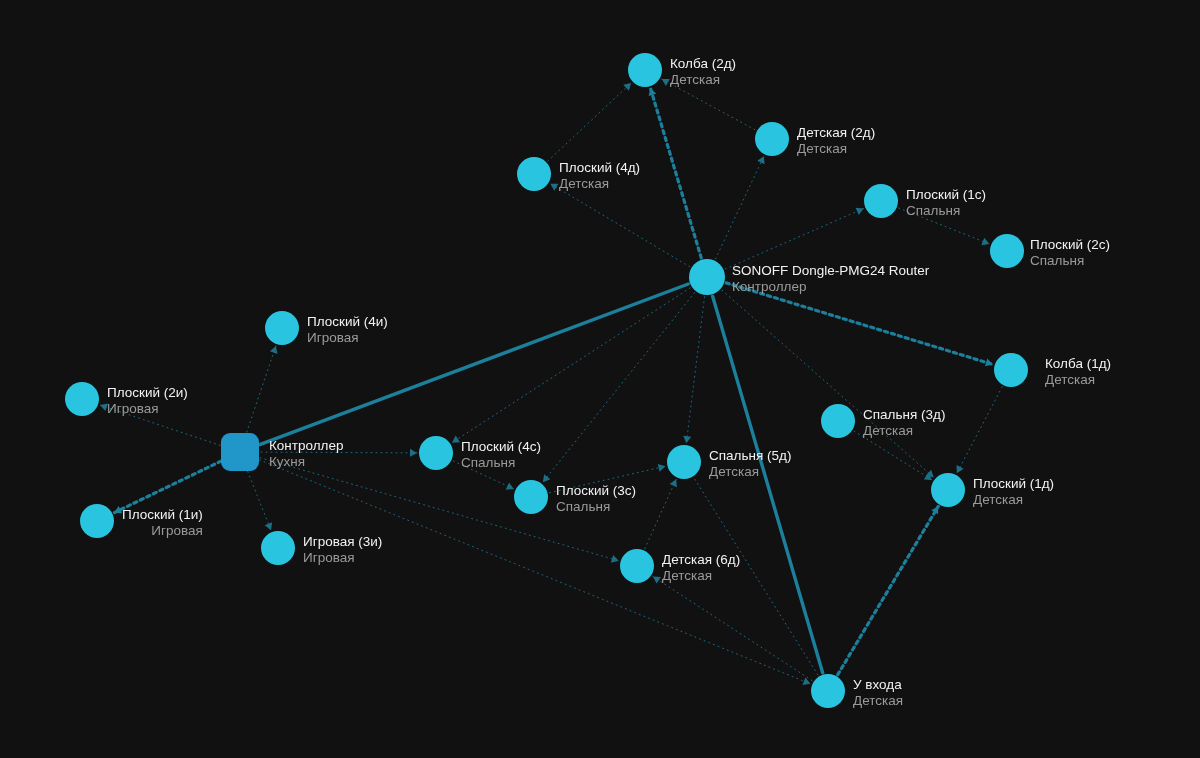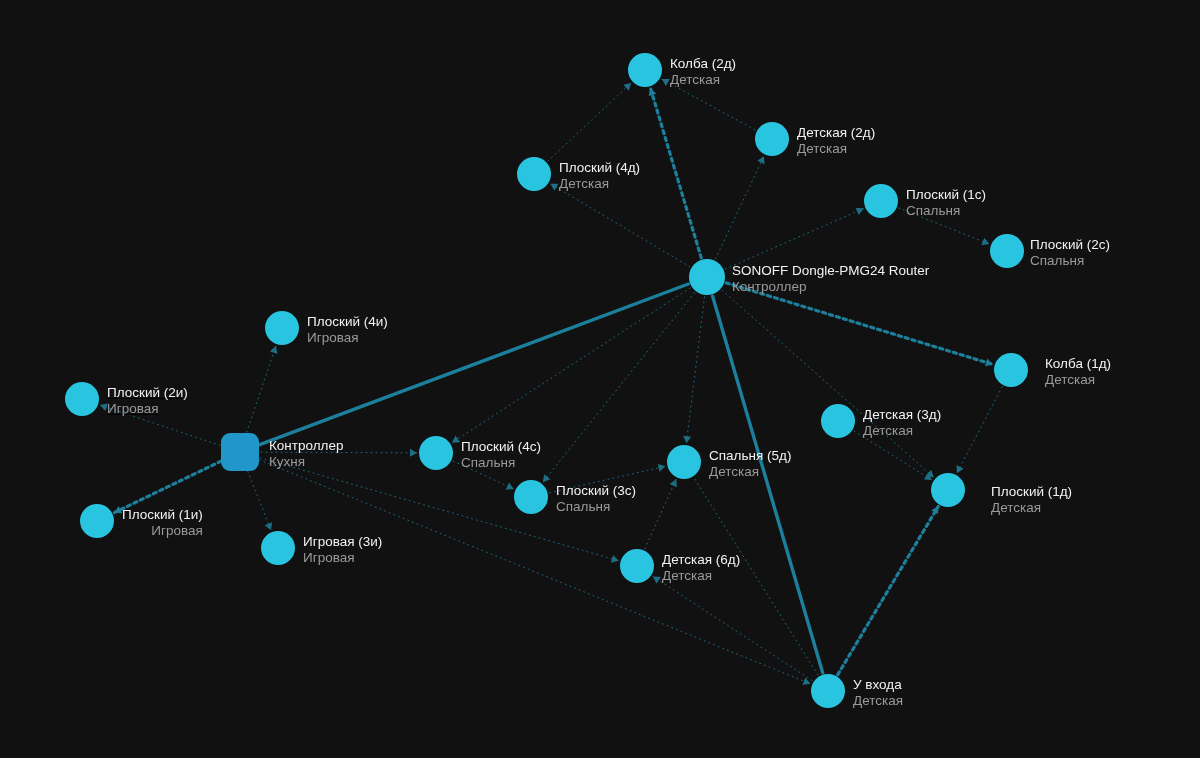--- a/index.html
+++ b/index.html
@@ -173,36 +173,36 @@
       </div>
       <div class="node" style="left: 282px; top: 328px;">
         <div class="node-shape circle" style="width: 34px; height: 34px;"></div>
         <div class="node-label" style="left: 25px; top: -14px;">
           <span class="label-name">Плоский (4и)</span>
           <span class="label-area">Игровая</span>
         </div>
       </div>
       <div class="node" style="left: 82px; top: 399px;">
         <div class="node-shape circle" style="width: 34px; height: 34px;"></div>
-        <div class="node-label" style="left: 25px; top: -14px; text-decoration: underline;">
+        <div class="node-label" style="left: 25px; top: -14px;">
           <span class="label-name">Плоский (2и)</span>
           <span class="label-area">Игровая</span>
         </div>
       </div>
       <div class="node" style="left: 1011px; top: 370px;">
         <div class="node-shape circle" style="width: 34px; height: 34px;"></div>
         <div class="node-label" style="left: 34px; top: -14px;">
           <span class="label-name">Колба (1д)</span>
           <span class="label-area">Детская</span>
         </div>
       </div>
       <div class="node" style="left: 838px; top: 421px;">
         <div class="node-shape circle" style="width: 34px; height: 34px;"></div>
         <div class="node-label" style="left: 25px; top: -14px;">
-          <span class="label-name">Детская (3д)</span>
+          <span class="label-name">Спальня (3д)</span>
           <span class="label-area">Детская</span>
         </div>
       </div>
       <div class="node" style="left: 240px; top: 452px;">
         <div class="node-shape rounded-square" style="width: 38px; height: 38px;"></div>
         <div class="node-label" style="left: 29px; top: -14px;">
           <span class="label-name">Контроллер</span>
           <span class="label-area">Кухня</span>
         </div>
       </div>
@@ -215,21 +215,21 @@
       </div>
       <div class="node" style="left: 684px; top: 462px;">
         <div class="node-shape circle" style="width: 34px; height: 34px;"></div>
         <div class="node-label" style="left: 25px; top: -14px;">
           <span class="label-name">Спальня (5д)</span>
           <span class="label-area">Детская</span>
         </div>
       </div>
       <div class="node" style="left: 948px; top: 490px;">
         <div class="node-shape circle" style="width: 34px; height: 34px;"></div>
-        <div class="node-label" style="left: 43px; top: -14px; margin-top: 8px;">
+        <div class="node-label" style="left: 25px; top: -14px;">
           <span class="label-name">Плоский (1д)</span>
           <span class="label-area">Детская</span>
         </div>
       </div>
       <div class="node" style="left: 531px; top: 497px;">
         <div class="node-shape circle" style="width: 34px; height: 34px;"></div>
         <div class="node-label" style="left: 25px; top: -14px;">
           <span class="label-name">Плоский (3с)</span>
           <span class="label-area">Спальня</span>
         </div>

